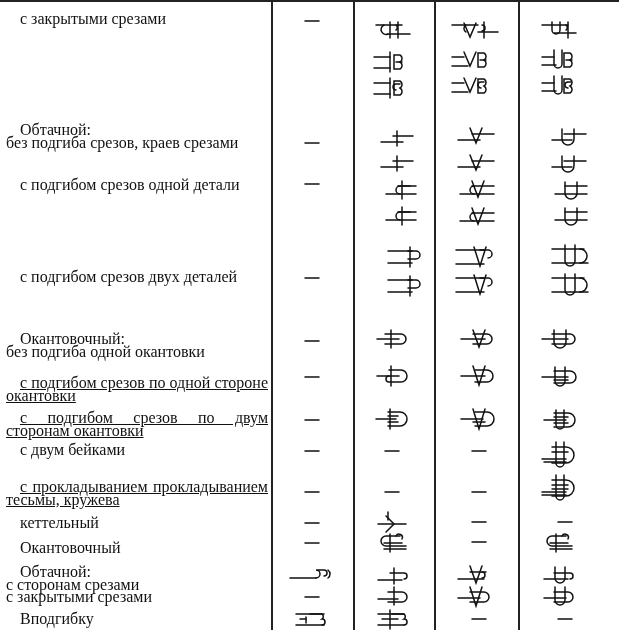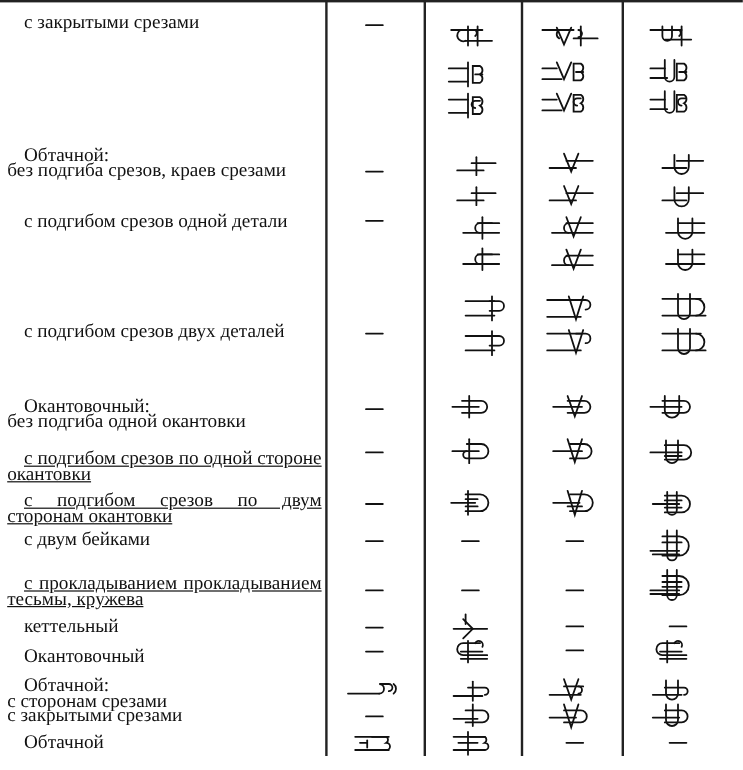--- a/index.html
+++ b/index.html
@@ -30,21 +30,21 @@
   <div class="lbl" style="left:6px;top:345px">без подгиба одной окантовки</div>
   <div class="lbl just" style="left:6px;top:376px;text-indent:14px">с подгибом срезов по одной стороне окантовки</div>
   <div class="lbl just" style="left:6px;top:411px;text-indent:14px">с подгибом срезов по двум сторонам окантовки</div>
   <div class="lbl" style="left:20px;top:443px">с двум бейками</div>
   <div class="lbl just" style="left:6px;top:480px;text-indent:14px">с прокладыванием прокладыванием тесьмы, кружева</div>
   <div class="lbl" style="left:20px;top:516px">кеттельный</div>
   <div class="lbl" style="left:20px;top:541px">Окантовочный</div>
   <div class="lbl" style="left:20px;top:565px">Обтачной:</div>
   <div class="lbl" style="left:6px;top:578px">с сторонам срезами</div>
   <div class="lbl" style="left:6px;top:590px">с закрытыми срезами</div>
-  <div class="lbl" style="left:20px;top:612px">Обтачной</div>
+  <div class="lbl" style="left:20px;top:612px">Вподгибку</div>
 
   <svg width="619" height="642" style="position:absolute;left:0;top:0">
     <defs>
       <g id="dash">
           <line class="s" x1="-7" y1="0" x2="7" y2="0"></line>
         </g>
       <g id="plain">
           <line class="s" x1="-16" y1="3" x2="6" y2="3"></line>
           <line class="s" x1="-4" y1="-3" x2="16" y2="-3"></line>
           <line class="s" x1="0" y1="-8" x2="0" y2="7"></line>

